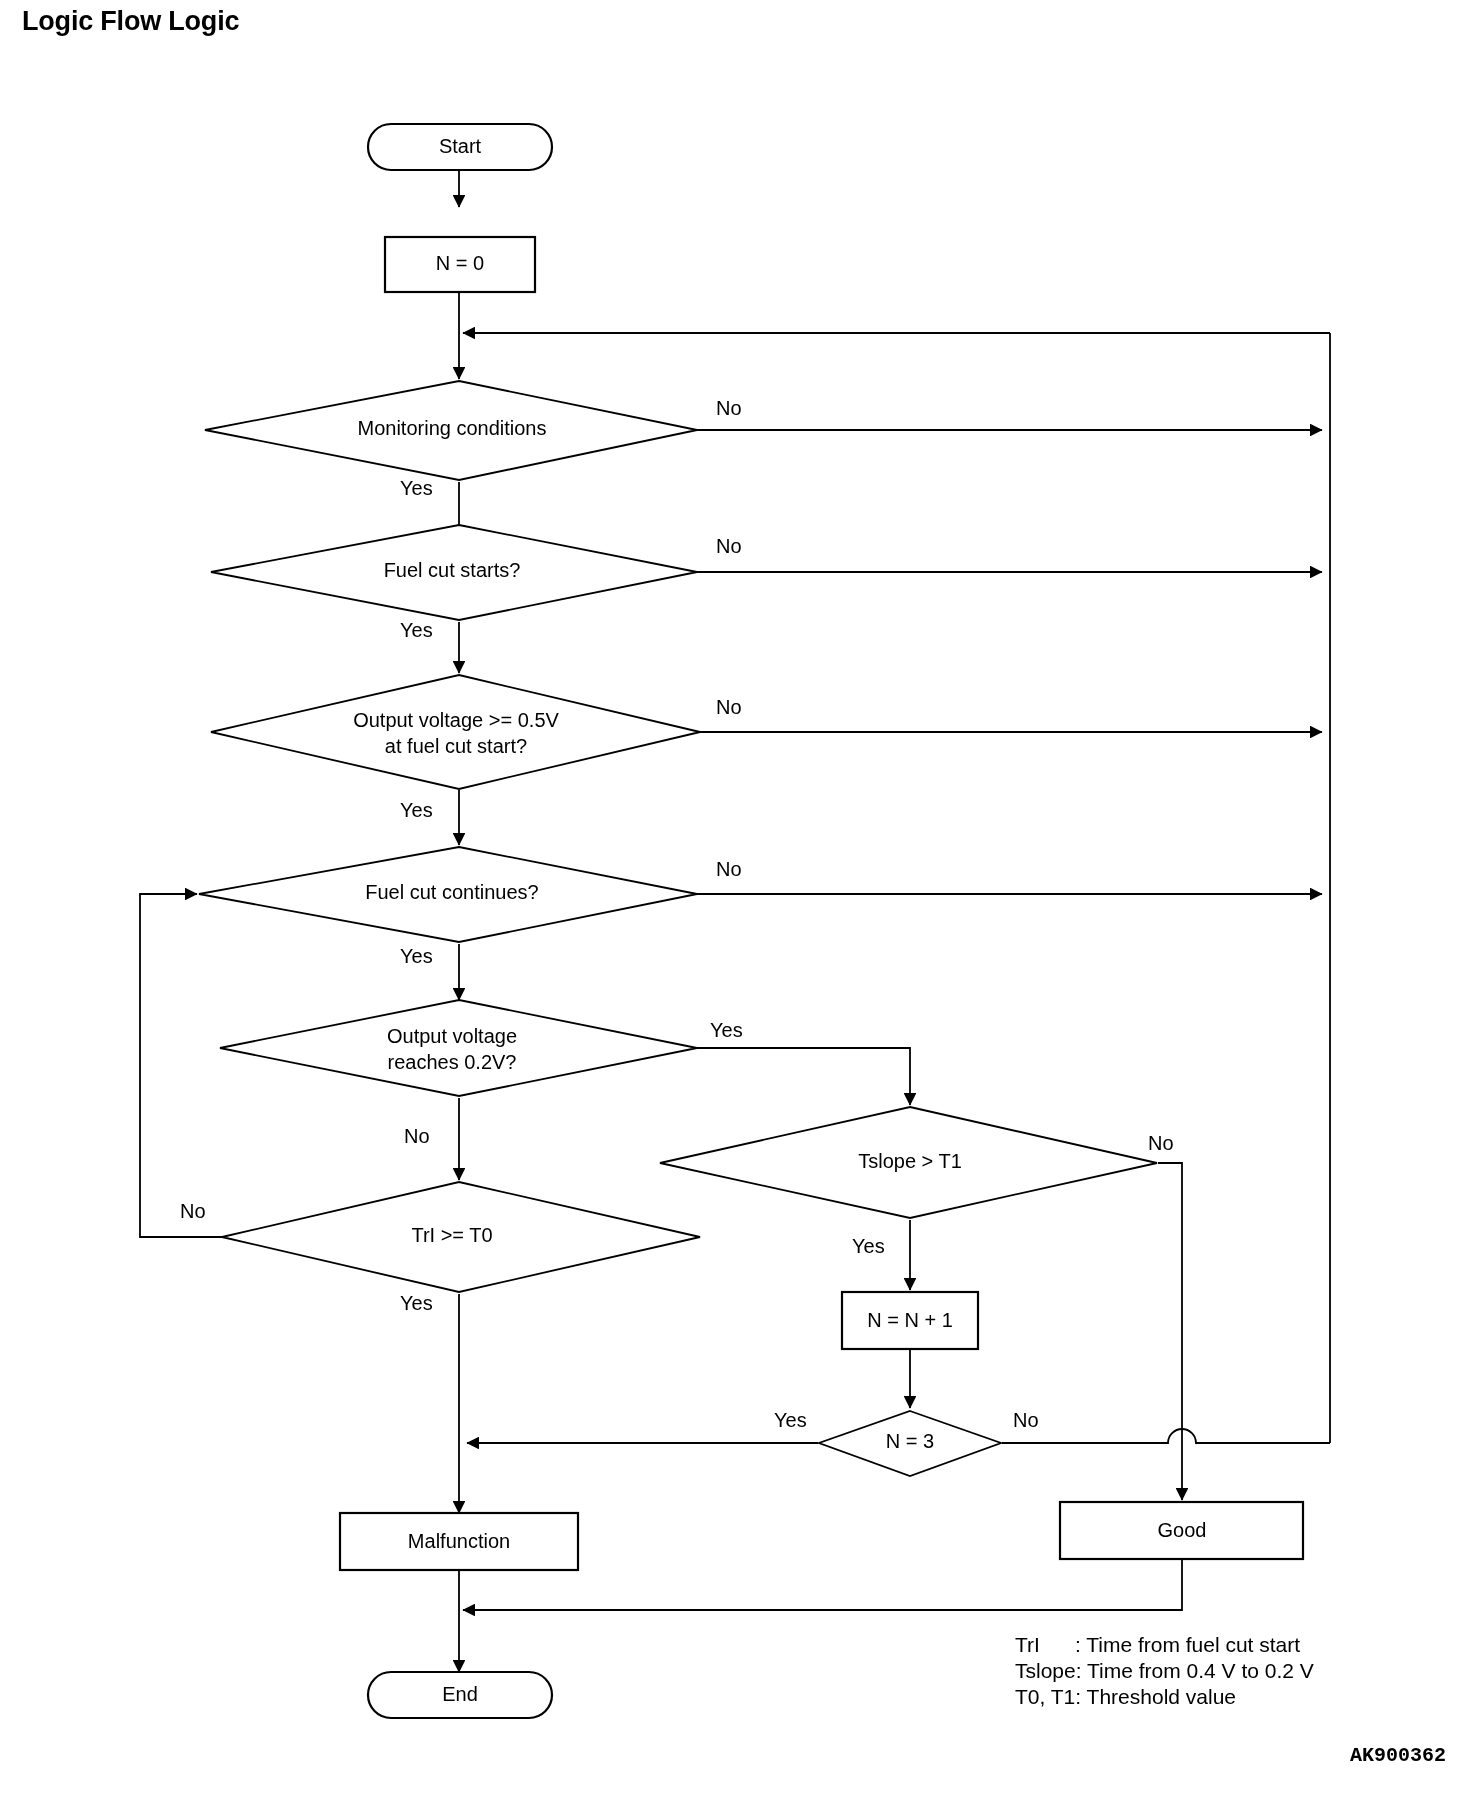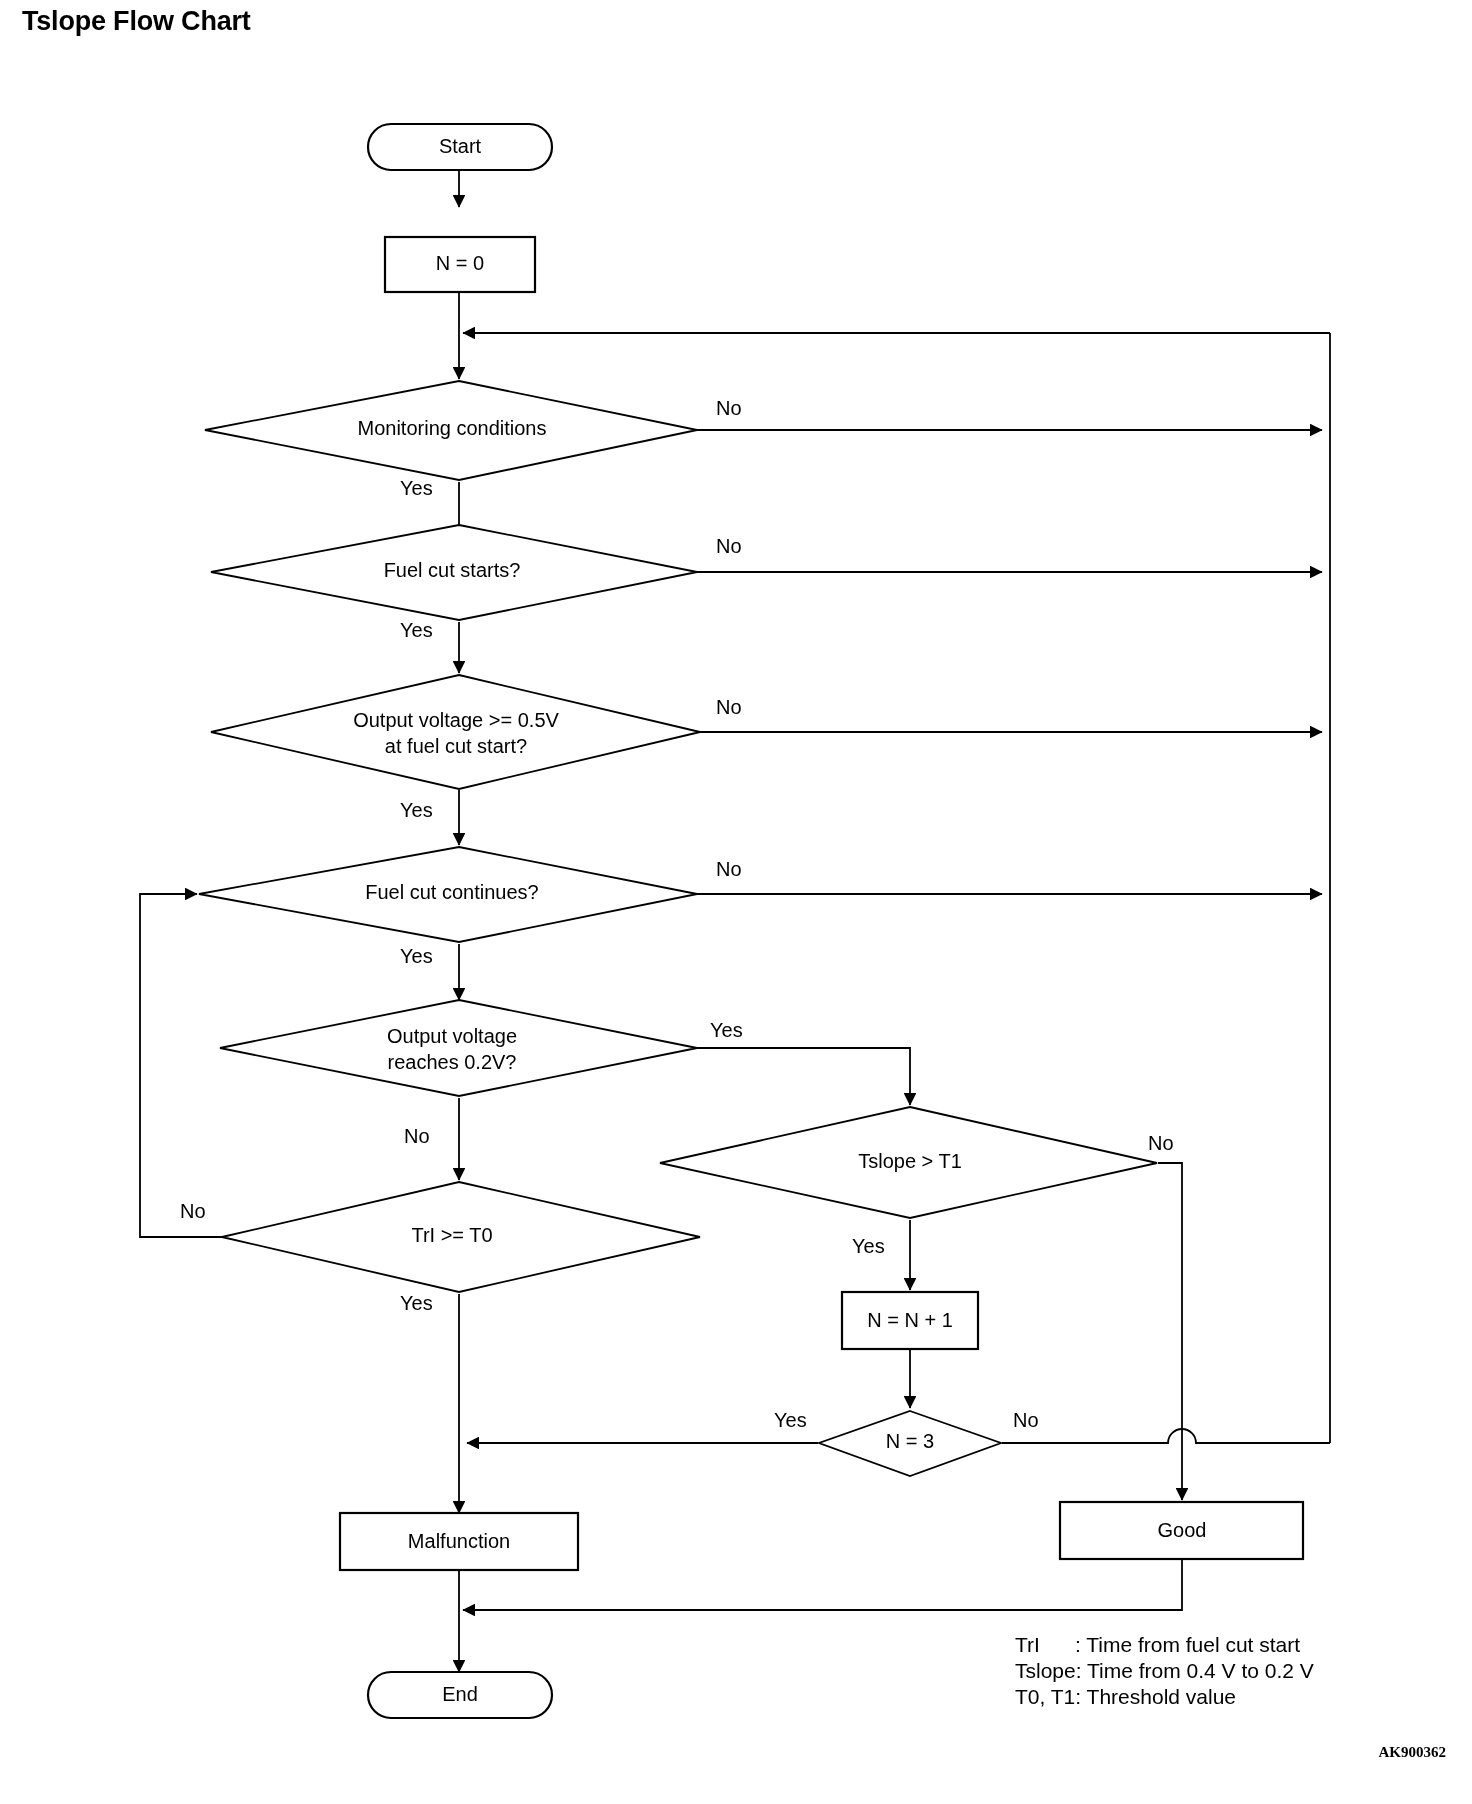--- a/index.html
+++ b/index.html
@@ -28,23 +28,23 @@
     position: absolute;
     left: 0;
     top: 0;
     width: 1472px;
     height: 1268px;
   }
   #figure-code {
     position: absolute;
     right: 26px;
     top: 1744px;
-    font-size: 15px;
+    font-size: 20px;
     font-weight: bold;
-    font-family: Liberation Serif, serif;
+    font-family: Liberation Mono, monospace;
   }
   svg { display: block; }
   .node-shape {
     fill: #ffffff;
     stroke: #000000;
     stroke-width: 2.2;
   }
   .node-shape-thin {
     fill: #ffffff;
     stroke: #000000;
@@ -71,21 +71,21 @@
   .legend-text {
     font-family: "Liberation Sans", sans-serif;
     font-size: 21px;
     fill: #000000;
     white-space: pre;
   }
 </style>
 </head>
 <body>
 
-<div id="page-title">Tslope Flow Chart</div>
+<div id="page-title">Logic Flow Logic</div>
 
 <div id="chart-wrap">
 <svg width="1472" height="1804" viewBox="0 0 1472 1804" xmlns="http://www.w3.org/2000/svg">
   <defs>
     <marker id="arrow" viewBox="0 0 10 10" refX="9.5" refY="5" markerWidth="7" markerHeight="7" orient="auto-start-reverse">
       <path d="M 0 0 L 10 5 L 0 10 z" fill="#000000"></path>
     </marker>
   </defs>
 
   <path class="conn" d="M 459 160 L 459 207" marker-end="url(#arrow)"></path>

